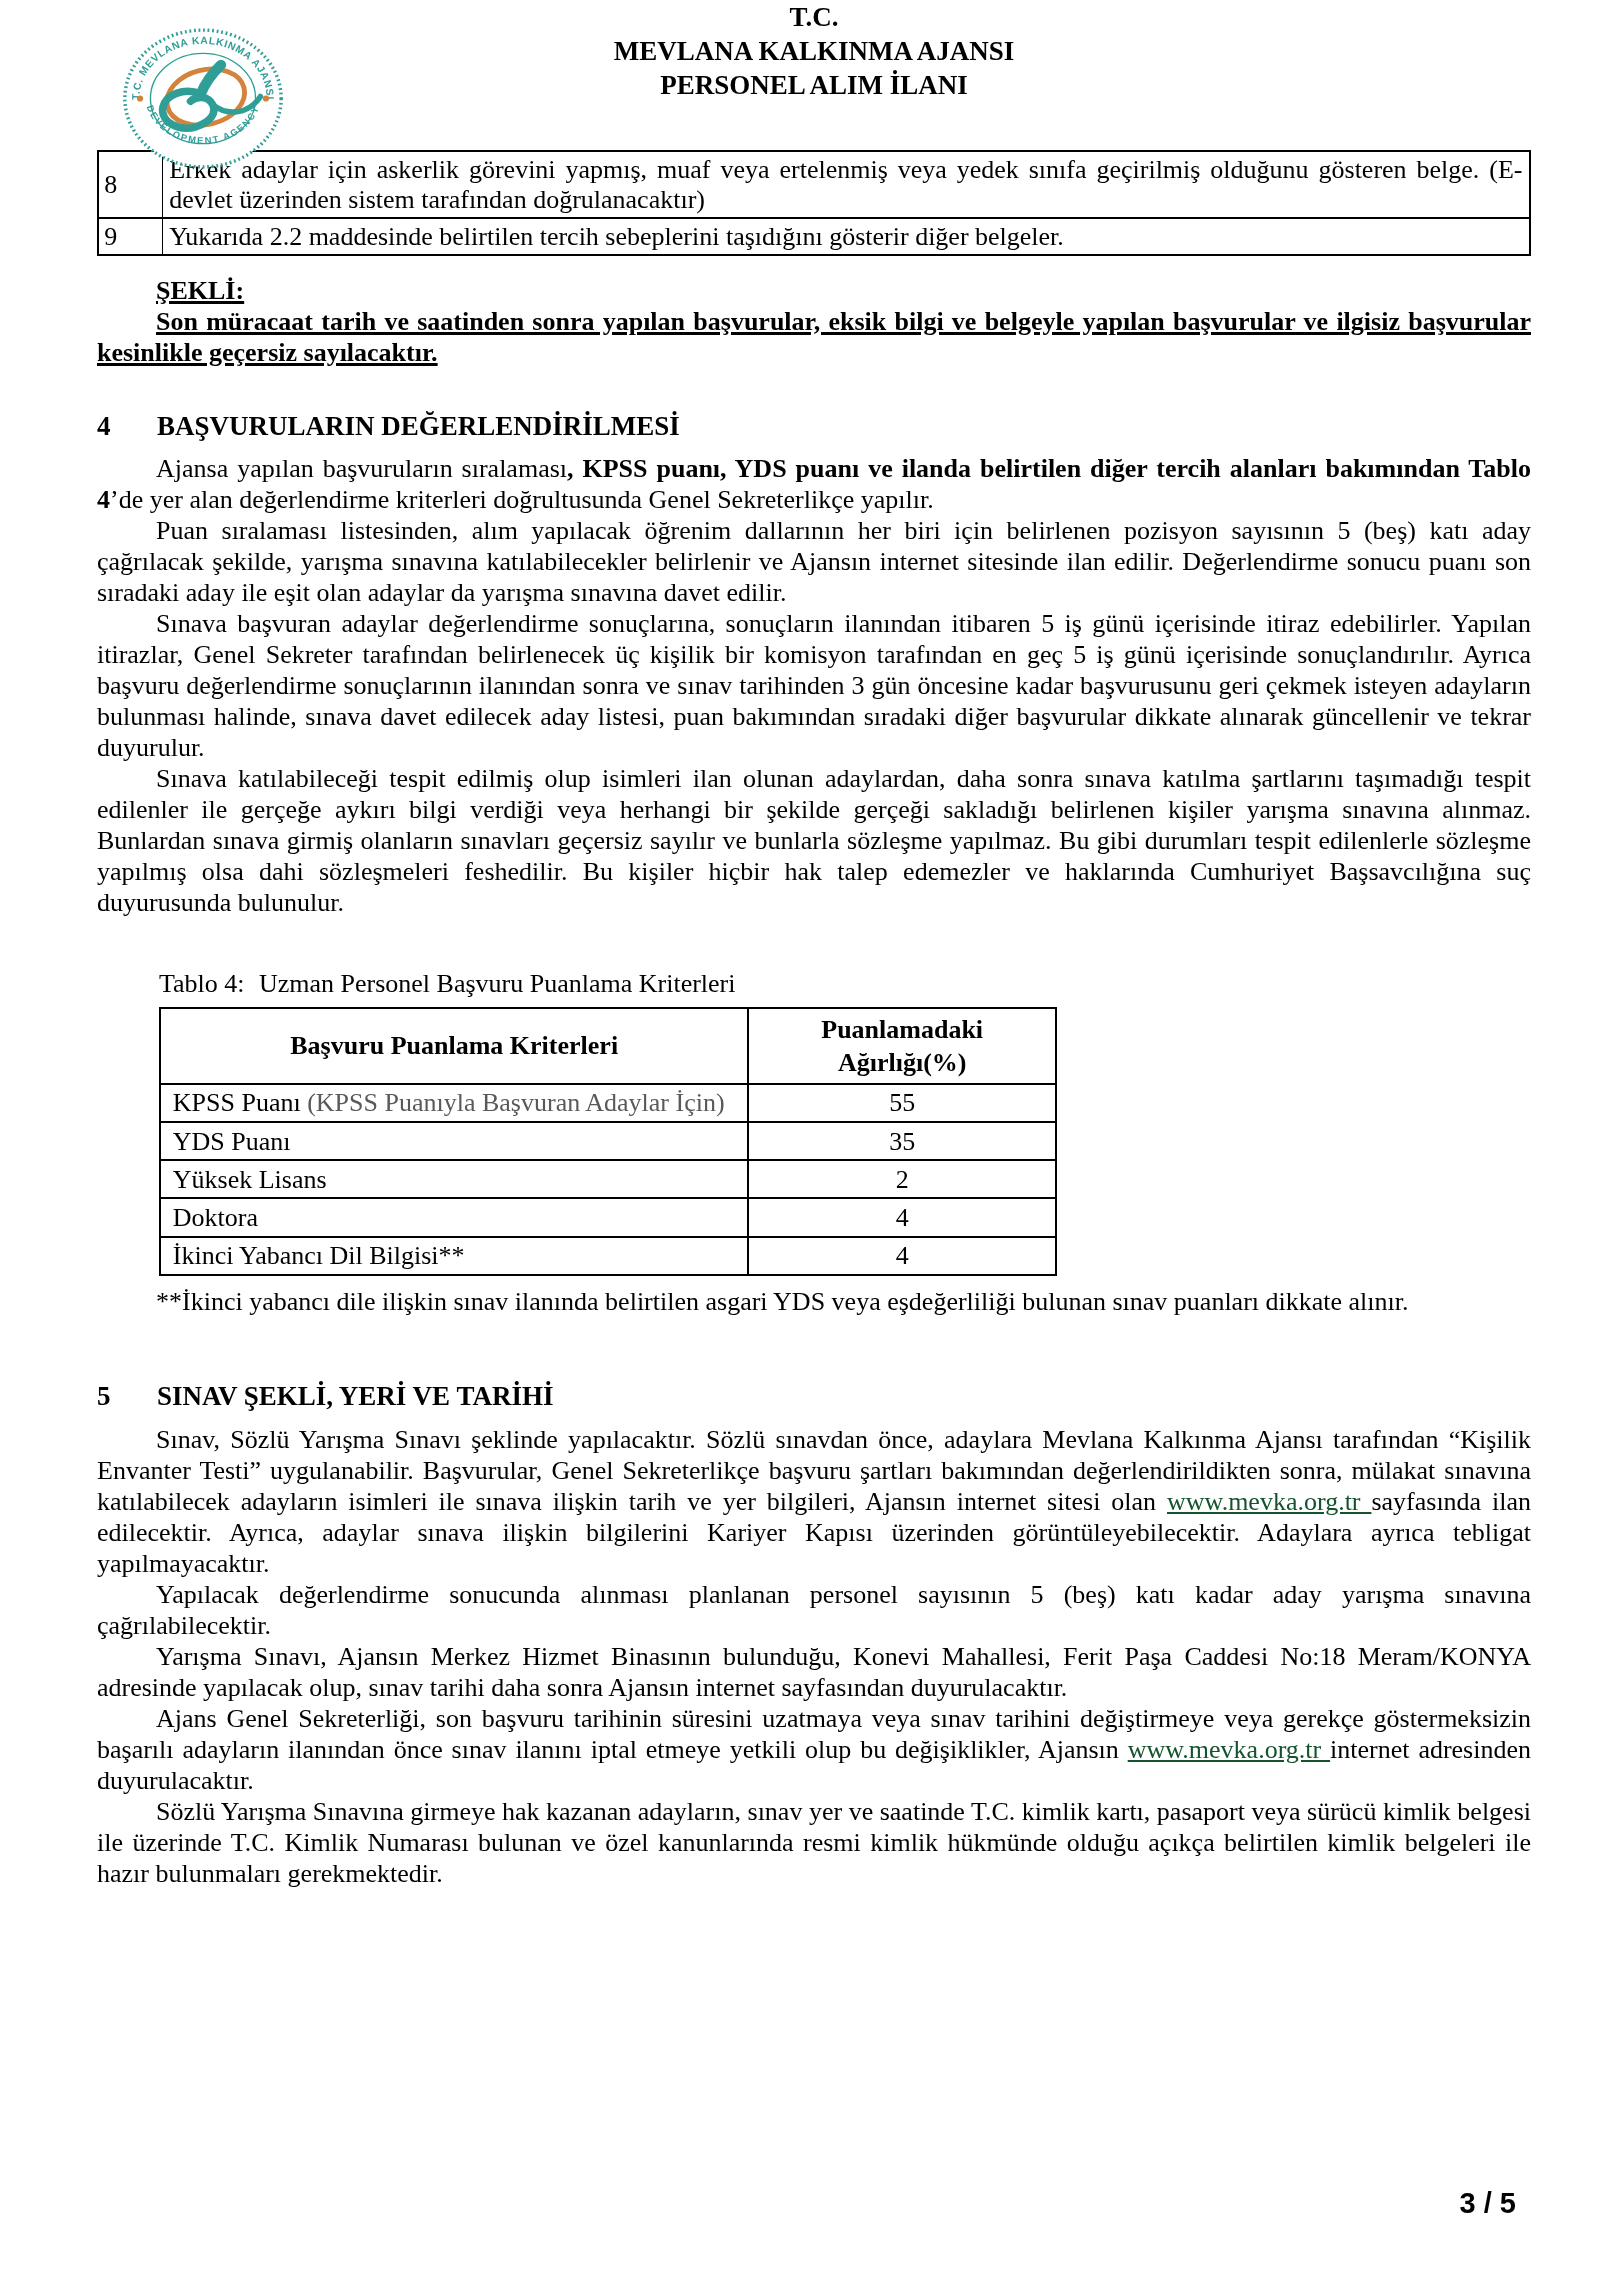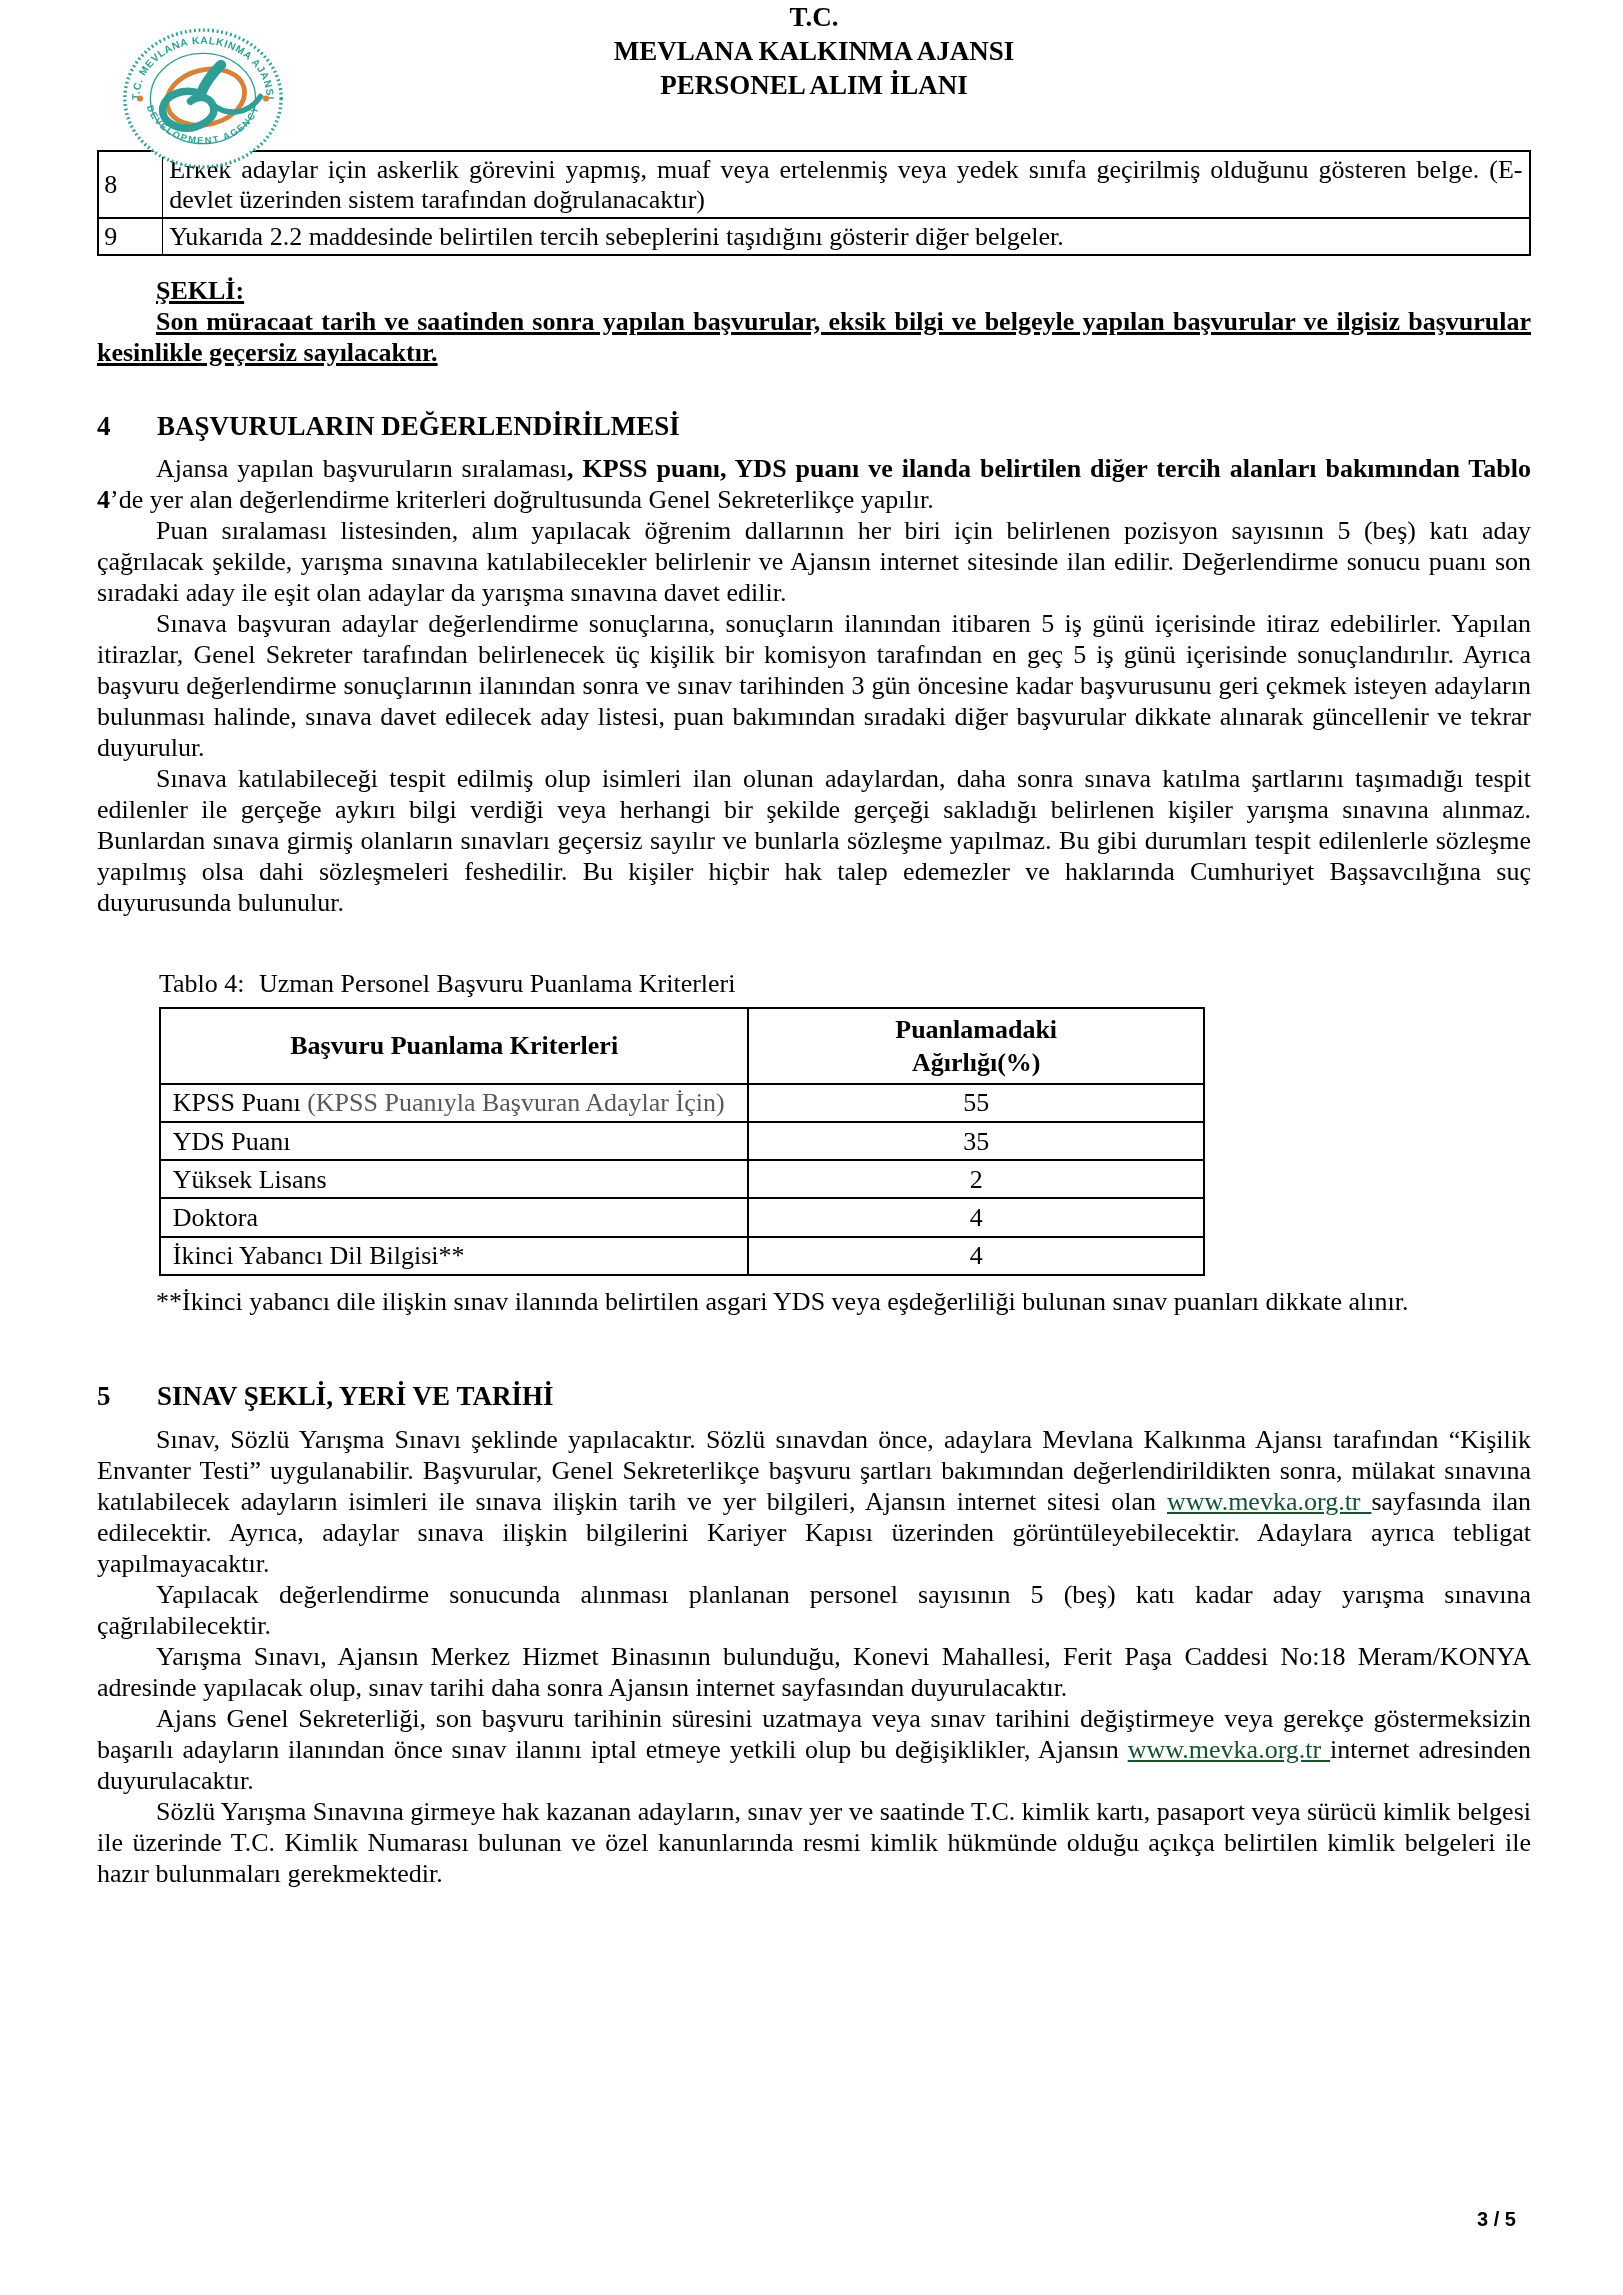--- a/index.html
+++ b/index.html
@@ -34,34 +34,34 @@
   .important{margin-top:18.3px;font-weight:bold;}
   .important p{text-decoration:underline;text-decoration-thickness:2.6px;}
 
   
   .section-heading{display:flex;margin-top:41px;margin-bottom:10.5px;font-weight:bold;font-size:27px;line-height:34px;}
   .section-heading .num{width:60px;flex:0 0 60px;}
 
   
   .tablo-caption{margin:50px 0 0 62px;font-weight:normal;text-indent:0;text-align:left;}
   .tablo-caption .cap2{margin-left:14.4px;}
-  table.t4{border-collapse:collapse;width:1046px;margin:7.9px 0 0 62px;border:2.6px solid #000;}
+  table.t4{border-collapse:collapse;width:898px;margin:7.9px 0 0 62px;border:2.6px solid #000;}
   table.t4 tr{border-top:2px solid #000;}
   table.t4 th,table.t4 td{border:2px solid #000;}
   .t4 th{font-weight:bold;text-align:center;vertical-align:middle;padding:3.9px 5.2px;line-height:33px;}
   .t4 .crit-h{width:576px;}
   .t4 .crit{padding:2.6px 10.5px 2.6px 11.8px;text-align:justify;vertical-align:middle;}
   .t4 .val{text-align:center;vertical-align:middle;padding:2px 5.2px;}
   .footnote{margin-top:10.5px;}
 
   .sec5-heading{margin-top:62px;}
   .footer{
-    position:absolute;right:107px;bottom:60px;
+    position:absolute;right:107px;bottom:76px;
     font-family:"Liberation Sans","DejaVu Sans",sans-serif;
-    font-weight:bold;font-size:20px;
+    font-weight:bold;font-size:29px;
   }
 </style>
 </head>
 <body>
 
 <div class="page">
 
   <svg class="logo" viewBox="0 0 240 212" preserveAspectRatio="none" style="font-size:40px">
     <ellipse cx="120" cy="106" rx="113" ry="100" fill="#ffffff" stroke="#2E9E97" stroke-width="5" stroke-dasharray="2.6 4"></ellipse>
     <ellipse cx="120" cy="106" rx="76" ry="66" fill="none" stroke="#2E9E97" stroke-width="2"></ellipse>

